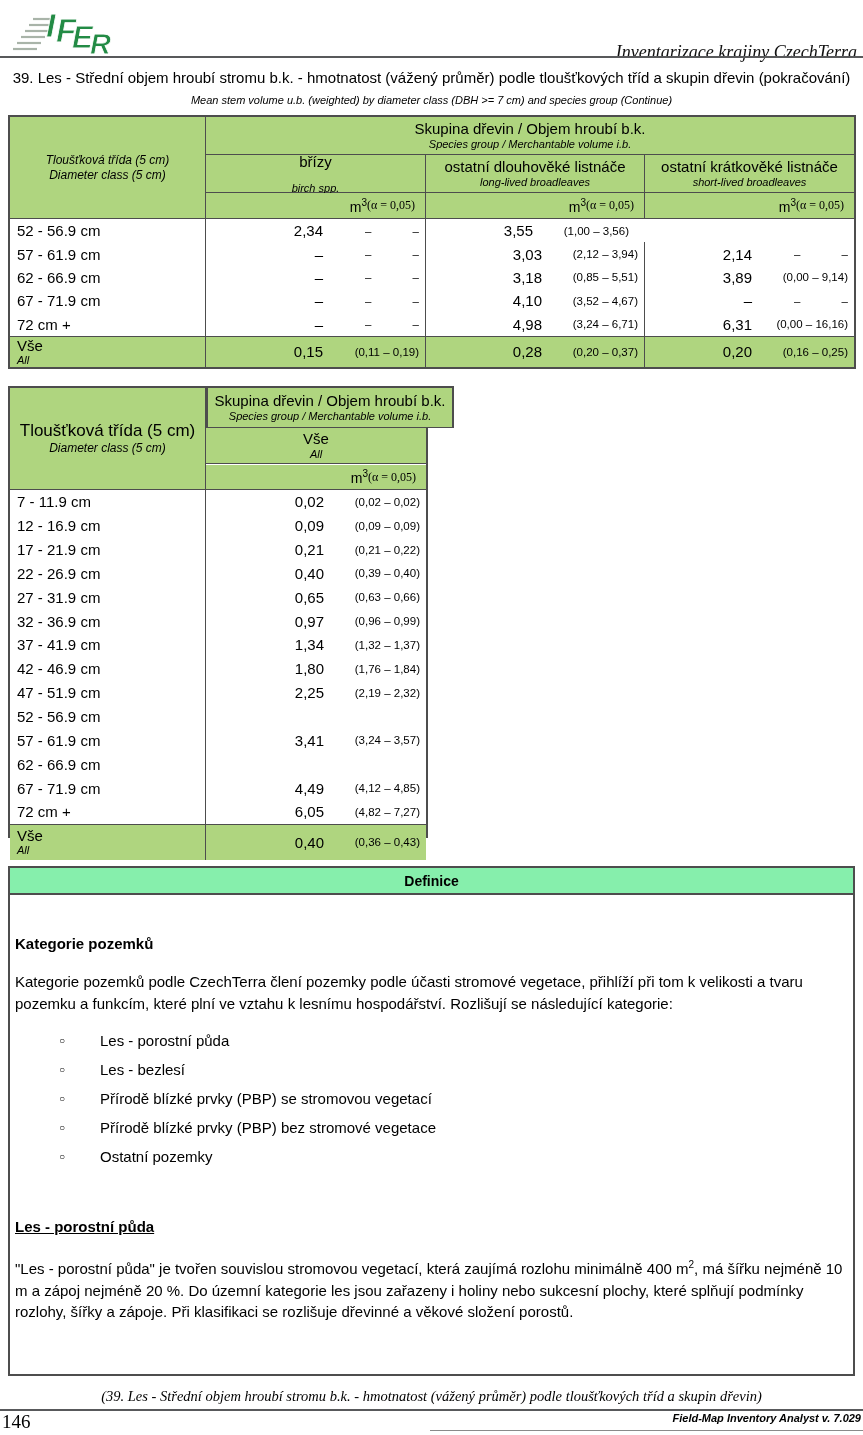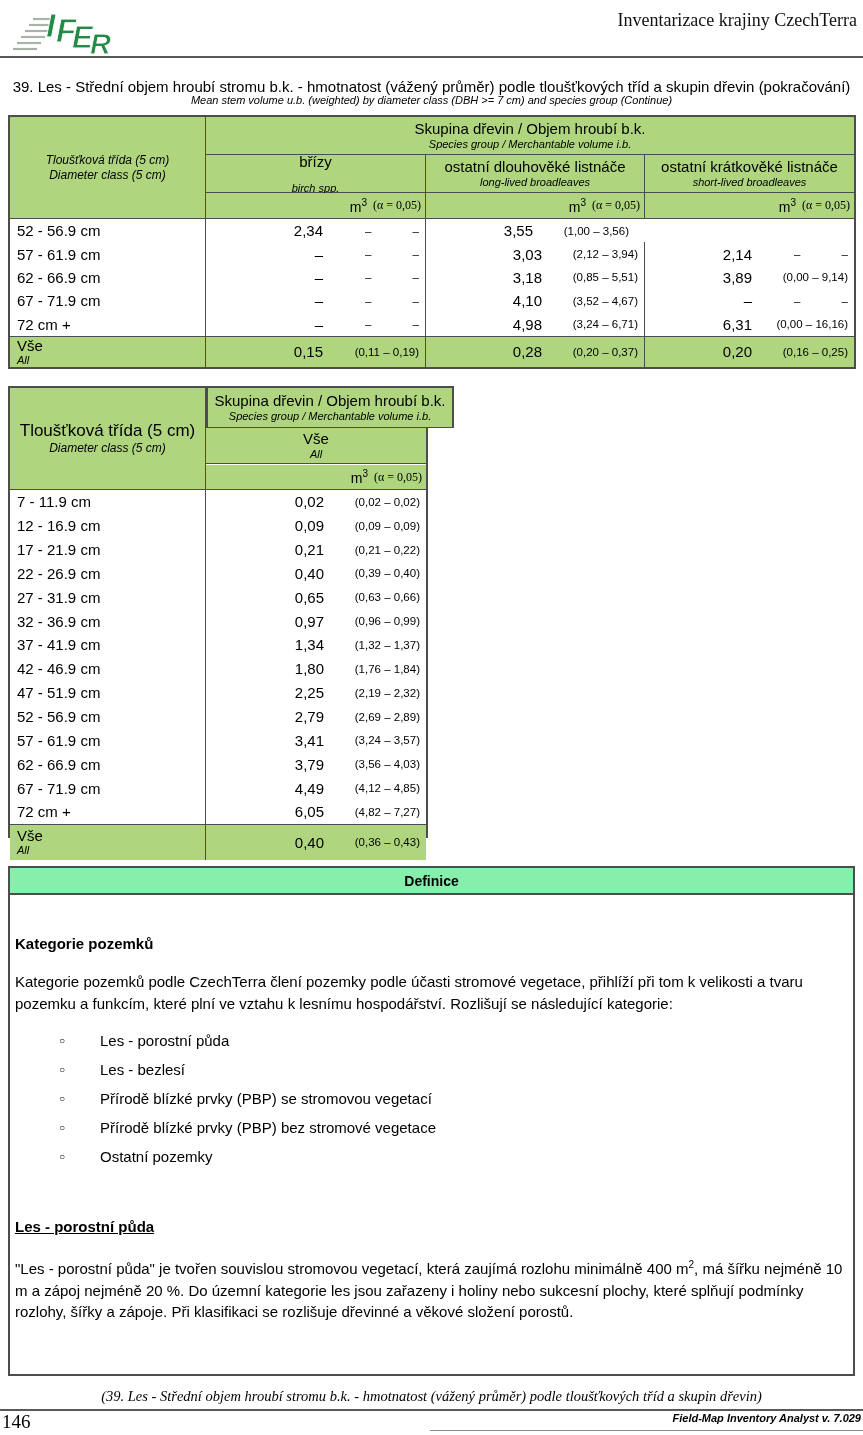--- a/index.html
+++ b/index.html
@@ -1,43 +1,43 @@
 <!DOCTYPE html>
 <html><head>
 <meta charset="utf-8">
 <style>
   html,body{margin:0;padding:0;background:#e8e8e8;}
   .page{position:relative;width:863px;height:1435px;background:#ffffff;margin:0 auto;
         font-family:"Liberation Sans",sans-serif;color:#000;overflow:hidden;}
 
   
   .logo{position:absolute;left:10px;top:2px;width:130px;height:54px;}
-  .hdr-right{position:absolute;right:6px;top:10px;font-family:"Liberation Serif",serif;
-             font-size:18px;color:#111;}
+  .hdr-right{position:absolute;right:6px;top:42px;font-family:"Liberation Serif",serif;
+             font-style:italic;font-size:18px;color:#111;}
   .hdr-rule{position:absolute;left:0;top:56px;width:863px;height:2px;background:#58595b;}
 
-  .title{position:absolute;left:0;top:78px;width:863px;text-align:center;font-size:15px;}
+  .title{position:absolute;left:0;top:69px;width:863px;text-align:center;font-size:15px;}
   .subtitle{position:absolute;left:0;top:94px;width:863px;text-align:center;
             font-size:11px;font-style:italic;}
 
   
   .grn{background:#afd57f;}
   .ttable{position:absolute;box-sizing:border-box;border:2px solid #4d4d4d;background:#fff;}
   .ttable *{box-sizing:border-box;}
   .hzone{position:relative;border-bottom:1px solid #4d4d4d;background:#afd57f;}
   .hcell{position:absolute;display:flex;flex-direction:column;justify-content:center;
          text-align:center;}
   .cs15{font-size:15px;line-height:18px;}
   .en11{font-size:11px;line-height:13px;font-style:italic;}
   .corner-it{font-size:12px;line-height:15px;font-style:italic;}
   .corner-big{font-size:17px;line-height:20px;}
   .ucell{position:absolute;display:flex;align-items:center;}
   .uunit{flex:1;text-align:right;font-size:14px;}
   .uunit sup{font-size:10px;}
-  .ualpha{width:58px;text-align:right;padding-right:4px;
+  .ualpha{width:58px;text-align:left;padding-right:4px;
           font-family:"Liberation Serif",serif;font-size:12px;white-space:nowrap;}
   .trow{display:flex;}
   .labcell{width:196px;border-right:1px solid #4d4d4d;padding-left:7px;
            font-size:15px;display:flex;flex-direction:column;justify-content:center;}
   .vcell{display:flex;align-items:center;}
   .val{flex:1;text-align:right;font-size:15px;}
   .ci{width:102px;text-align:right;padding-right:6px;font-size:11.5px;white-space:nowrap;}
   .ci.dashes{display:flex;justify-content:space-between;padding-left:42px;}
   .total{background:#afd57f;border-top:1px solid #4d4d4d;}
   .tot-cs{font-size:15px;line-height:16px;}
@@ -340,38 +340,30 @@
         </div>
         <div class="trow">
           <div class="labcell">47 - 51.9 cm</div>
           <div class="vcell c0">
             <span class="val">2,25</span>
             <span class="ci">(2,19 – 2,32)</span>
           </div>
         </div>
         <div class="trow">
           <div class="labcell">52 - 56.9 cm</div>
-          <div class="vcell c0">
-            <span class="val">2,79</span>
-            <span class="ci">(2,69 – 2,89)</span>
-          </div>
         </div>
         <div class="trow">
           <div class="labcell">57 - 61.9 cm</div>
           <div class="vcell c0">
             <span class="val">3,41</span>
             <span class="ci">(3,24 – 3,57)</span>
           </div>
         </div>
         <div class="trow">
           <div class="labcell">62 - 66.9 cm</div>
-          <div class="vcell c0">
-            <span class="val">3,79</span>
-            <span class="ci">(3,56 – 4,03)</span>
-          </div>
         </div>
         <div class="trow">
           <div class="labcell">67 - 71.9 cm</div>
           <div class="vcell c0">
             <span class="val">4,49</span>
             <span class="ci">(4,12 – 4,85)</span>
           </div>
         </div>
         <div class="trow">
           <div class="labcell">72 cm +</div>

